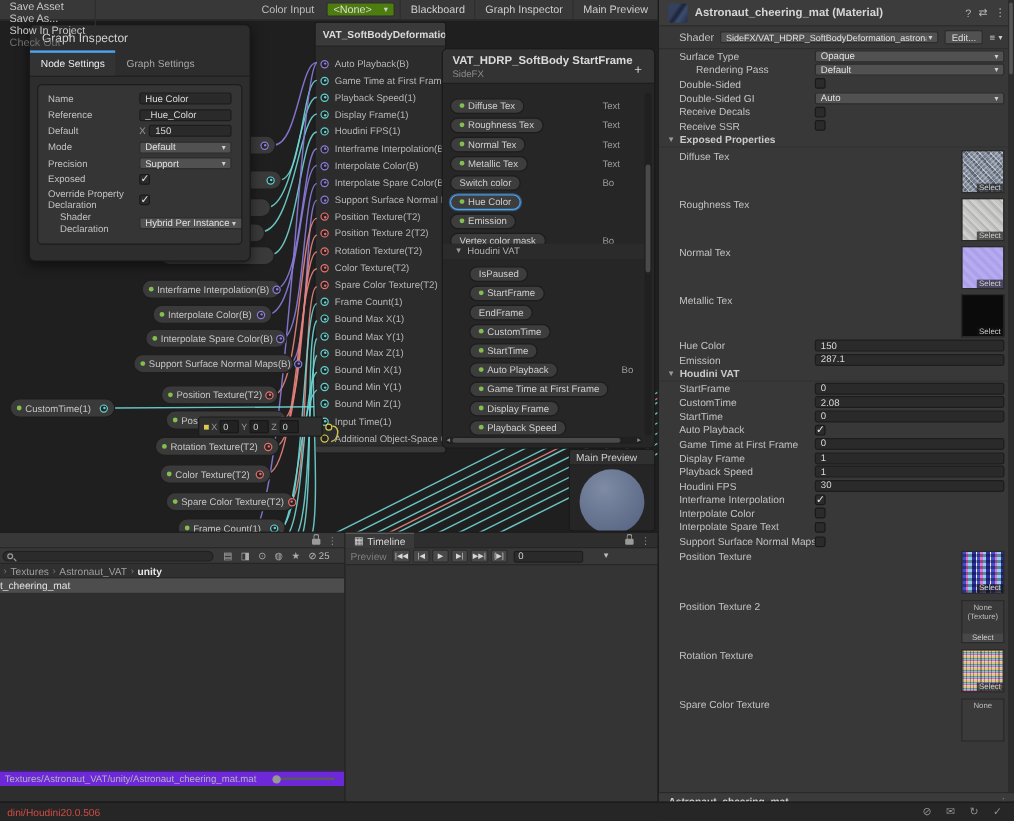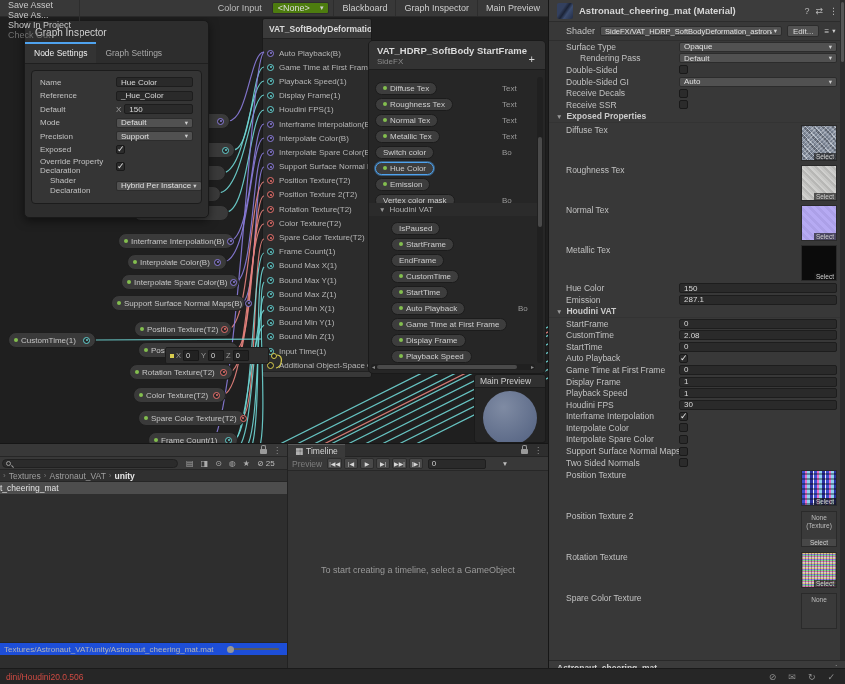--- a/index.html
+++ b/index.html
@@ -129,21 +129,21 @@
     display:flex; align-items:center; padding:0 3px; }
   .mag { width:5px; height:5px; border:1px solid #9a9a9a; border-radius:50%; position:relative; }
   .mag::after { content:""; position:absolute; left:4px; top:4px; width:3px; height:1px; background:#9a9a9a; transform:rotate(45deg); }
   #proj-icons { display:flex; align-items:center; gap:7px; margin-left:8px; color:#acacac; font-size:8px; }
   #proj-eye { display:flex; align-items:center; gap:2px; color:#bdbdbd; }
   #proj-crumbs { height:12px; background:#303030; border-bottom:1px solid #262626; display:flex; align-items:center;
     font-size:8.5px; color:#9f9f9f; overflow:hidden; }
   .bc-sep { color:#757575; margin:0 3px; font-size:8px; }
   .bc-item[data-current="true"] { color:#e8e8e8; font-weight:bold; }
   #proj-selected { height:12px; background:#4d4d4d; display:flex; align-items:center; font-size:8.5px; color:#e2e2e2; }
-  #proj-footer { position:absolute; left:0; bottom:13px; width:100%; height:13px; background:#1d4ed8;
+  #proj-footer { position:absolute; left:0; bottom:13px; width:100%; height:13px; background:#6d28d9;
     border-top:1px solid #262626; display:flex; align-items:center; padding:0 4px; font-size:8px; color:#b5b5b5; }
   #zoom-slider { margin-left:auto; margin-right:4px; width:52px; height:2px; background:#5a5a5a; border-radius:1px; position:relative; }
   #zoom-knob { position:absolute; left:0; top:-2.5px; width:7px; height:7px; border-radius:50%; background:#979797; }
 
   .lockicon { position:relative; width:7px; height:5px; background:#9a9a9a; border-radius:1px; margin-top:3px; display:inline-block; }
   .lockicon::before { content:""; position:absolute; top:-4px; left:1px; width:3px; height:4px;
     border:1px solid #9a9a9a; border-bottom:none; border-radius:2px 2px 0 0; }
   .kebab { color:#9a9a9a; font-size:8px; }
 
   
@@ -831,23 +831,20 @@
 
         <span class="tbtn">▶|</span>
 
         <span class="tbtn">▶▶|</span>
 
         <span class="tbtn">[▶]</span>
       </span>
     <span id="tl-frame">0</span>
     <span id="tl-dd">▼</span>
   </div>
-  <div id="tl-body">
-    <span id="tl-empty">To start creating a timeline, select a GameObject</span>
-  </div>
 </div>
 
 <div id="inspector">
   <div id="ins-scroll">
     <div id="ins-header">
       <span id="mat-icon"></span>
       <span id="ins-title">Astronaut_cheering_mat (Material)</span>
       <span class="hicon">?</span>
       <span class="hicon">⇄</span>
       <span class="hicon">⋮</span>
@@ -1066,42 +1063,35 @@
 
         <div class="irow" data-ctrl="check" data-indent="0">
           <span class="ilabel">Interpolate Color</span>
           <span class="ictrl">
 
             <span class="cb" data-checked="false"></span>
           </span>
         </div>
 
         <div class="irow" data-ctrl="check" data-indent="0">
-          <span class="ilabel">Interpolate Spare Color</span>
+          <span class="ilabel">Interpolate Spare Text</span>
           <span class="ictrl">
 
             <span class="cb" data-checked="false"></span>
           </span>
         </div>
 
         <div class="irow" data-ctrl="check" data-indent="0">
           <span class="ilabel">Support Surface Normal Maps</span>
           <span class="ictrl">
 
             <span class="cb" data-checked="false"></span>
           </span>
         </div>
 
-        <div class="irow" data-ctrl="check" data-indent="0">
-          <span class="ilabel">Two Sided Normals</span>
-          <span class="ictrl">
-
-            <span class="cb" data-checked="false"></span>
-          </span>
-        </div>
       </div>
     <div id="bottom-tex">
 
         <div class="trow" data-thumb="position">
           <span class="tlabel">Position Texture</span>
           <span class="thumb">
 
             <span class="select-label">Select</span>
           </span>
         </div>

